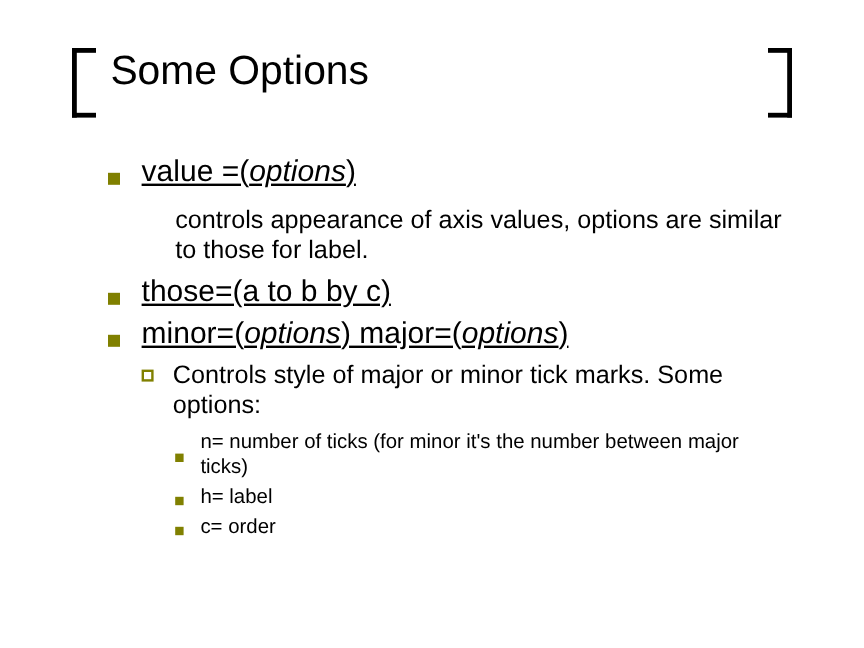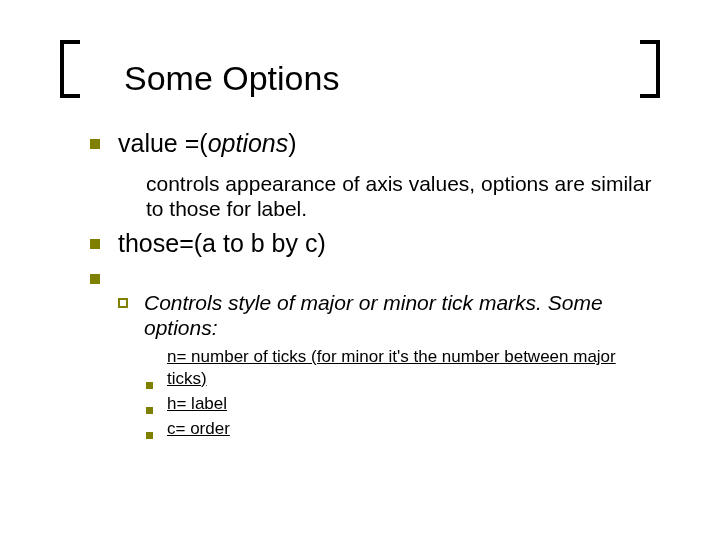--- a/index.html
+++ b/index.html
@@ -10,45 +10,45 @@
     font-family: Arial, Helvetica, sans-serif;
     color: #000;
     position: relative;
     overflow: hidden;
   }
   .slide {
     padding: 40px 60px 20px 60px;
   }
   .title-row {
     display: flex;
-    align-items: flex-end;
+    align-items: flex-start;
     margin-bottom: 30px;
-    gap: 32px;
   }
   .bracket-left, .bracket-right {
     width: 20px;
     height: 58px;
     border: 4px solid #000;
     flex: 0 0 auto;
   }
   .bracket-left { border-right: none; }
   .bracket-right { border-left: none; }
   .title-text {
     flex: 1 1 auto;
     font-size: 34px;
     font-weight: 400;
     padding: 0 8px 0 12px;
   }
   .content {
     padding-left: 30px;
   }
   .lvl1 {
     display: flex;
-    align-items: flex-start;
+    align-items: center;
     margin-top: 4px;
+    text-decoration: underline;
   }
   .lvl1 .sq {
     width: 10px;
     height: 10px;
     background: #808000;
     flex: 0 0 auto;
     margin-top: 11px;
     margin-right: 18px;
   }
   .lvl1-text {
@@ -60,21 +60,20 @@
     line-height: 1.2;
     margin-left: 56px;
     margin-top: 12px;
     margin-bottom: 6px;
   }
   .lvl2 {
     display: flex;
     align-items: flex-start;
     margin-left: 28px;
     margin-top: 6px;
-    font-style: italic;
   }
   .ring {
     width: 10px;
     height: 10px;
     border: 2px solid #808000;
     border-radius: 0;
     flex: 0 0 auto;
     margin-top: 8px;
     margin-right: 16px;
     background: #fff;
@@ -82,23 +81,22 @@
   .lvl2-text {
     font-size: 21px;
     line-height: 1.2;
   }
   .lvl3-group {
     margin-left: 56px;
     margin-top: 6px;
   }
   .lvl3 {
     display: flex;
-    align-items: flex-end;
+    align-items: center;
     margin-top: 4px;
-    text-decoration: underline;
   }
   .lvl3 .sq3 {
     width: 7px;
     height: 7px;
     background: #808000;
     flex: 0 0 auto;
     margin-top: 7px;
     margin-right: 14px;
   }
   .lvl3-text {
@@ -130,20 +128,23 @@
 
     <div class="lvl1">
       <div class="sq"></div>
       <div class="lvl1-text">
         <span>those=(a to b by c)</span>
       </div>
     </div>
 
     <div class="lvl1">
       <div class="sq"></div>
+      <div class="lvl1-text">
+        <span>minor=(</span><span class="ital">options</span><span>) major=(</span><span class="ital">options</span><span>)</span>
+      </div>
     </div>
 
     <div class="lvl2">
       <div class="ring"></div>
       <div class="lvl2-text">Controls style of major or minor tick marks. Some options:</div>
     </div>
 
     <div class="lvl3-group">
       <div class="lvl3">
         <div class="sq3"></div>

